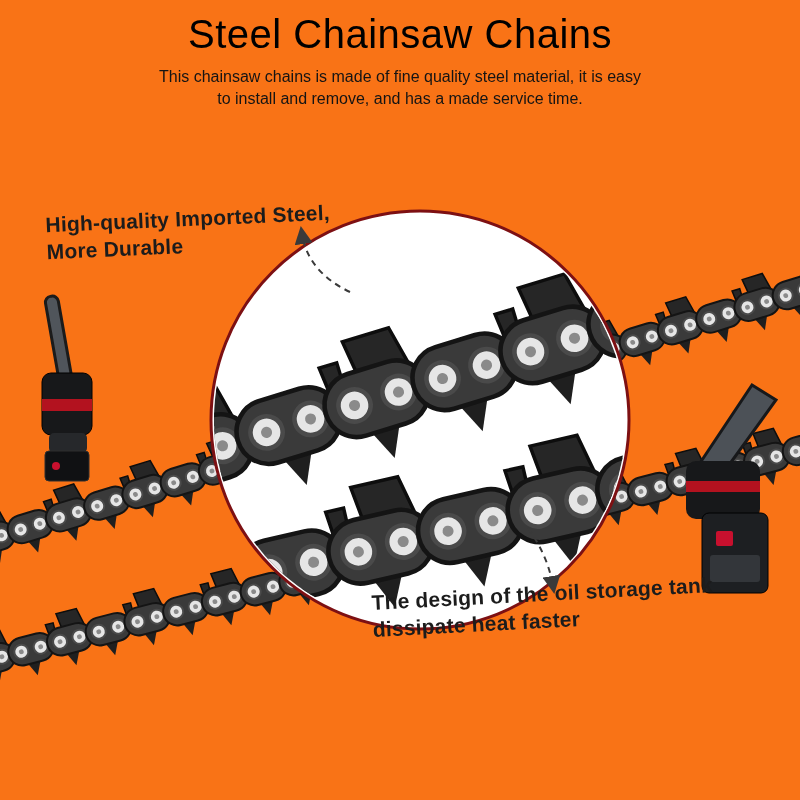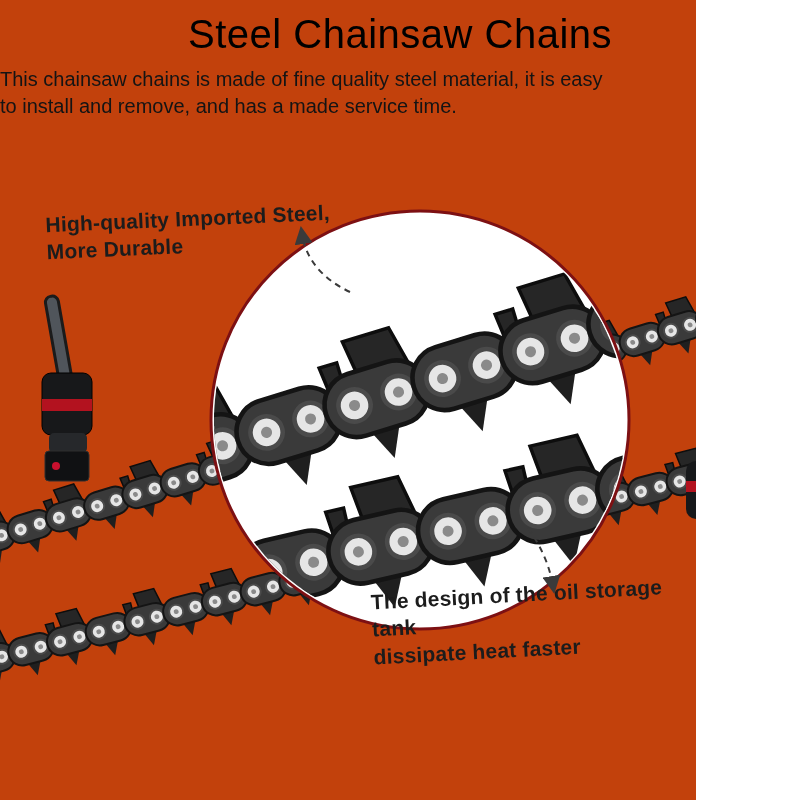--- a/index.html
+++ b/index.html
@@ -1,28 +1,28 @@
 <!DOCTYPE html>
 <html><head>
 <meta charset="utf-8">
 <style>
   html,body{margin:0;padding:0;background:#fff;}
   .canvas{
-    position:relative;width:696px;height:800px;overflow:hidden;
-    background:#c2410c;font-family:"Liberation Sans", sans-serif;
+    position:relative;width:800px;height:800px;overflow:hidden;
+    background:#f97316;font-family:"Liberation Sans", sans-serif;
   }
   .scene{position:absolute;left:0;top:0;z-index:1;}
   .txt{position:absolute;z-index:2;}
   .title{
     left:0;top:12px;width:800px;text-align:center;
     font-size:40px;font-weight:400;color:#000;letter-spacing:.5px;
   }
   .subtitle{
-    left:0;top:66px;width:800px;text-align:left;
-    font-size:20px;line-height:1.35;color:#141414;
+    left:0;top:66px;width:800px;text-align:center;
+    font-size:16px;line-height:1.35;color:#141414;
   }
   .ann{font-size:21px;font-weight:700;color:#1c1c1c;line-height:1.3;letter-spacing:.2px;}
   .ann-steel{left:46px;top:205px;transform:rotate(-2.5deg);}
   .ann-oil{left:372px;top:580px;transform:rotate(-3deg);}
   
   .plate{fill:#3a3a3a;stroke:#141414;stroke-width:2;}
   .rivet{fill:#e6e6e6;stroke:#4a4a4a;stroke-width:2;}
   .pin{fill:#8a8a8a;}
   .tooth{fill:#262626;stroke:#0d0d0d;stroke-width:1.5;}
   .drv{fill:#1f1f1f;}

